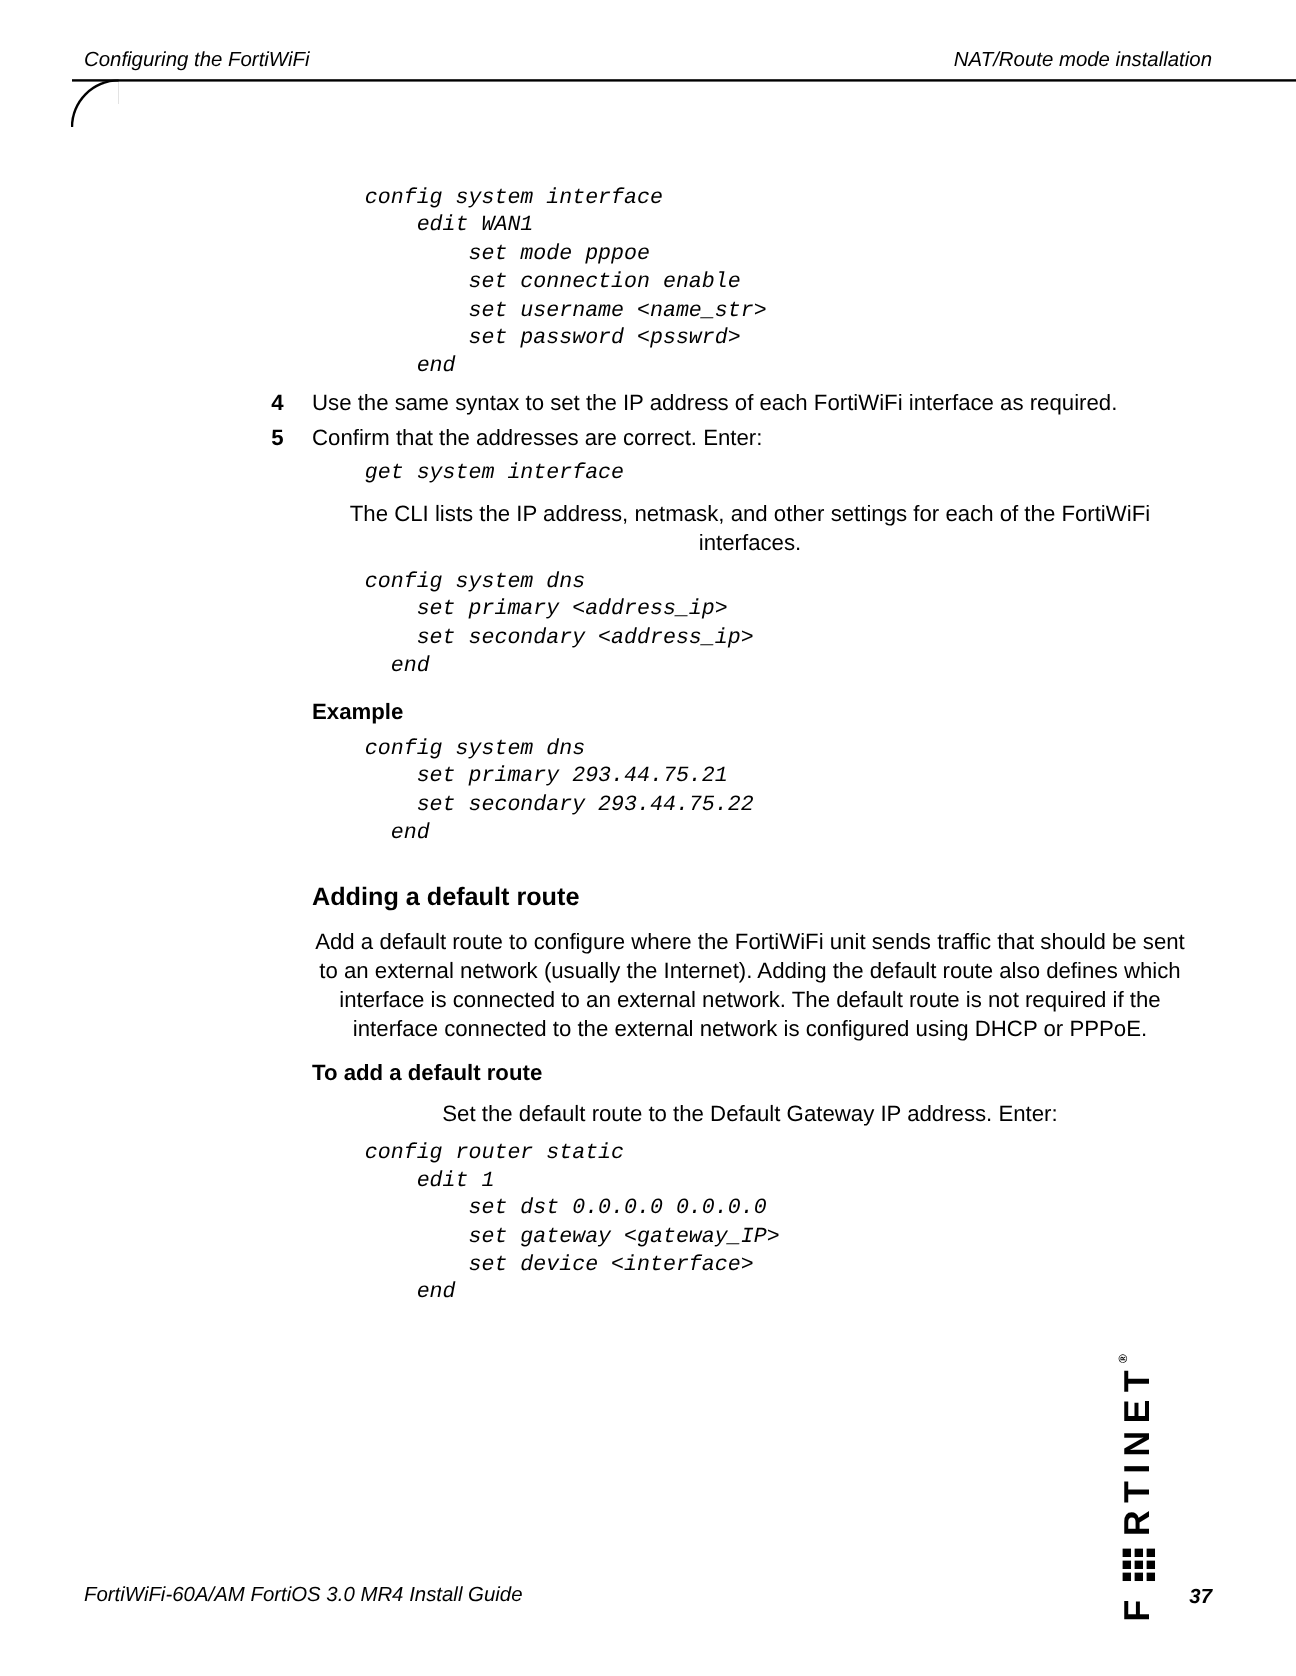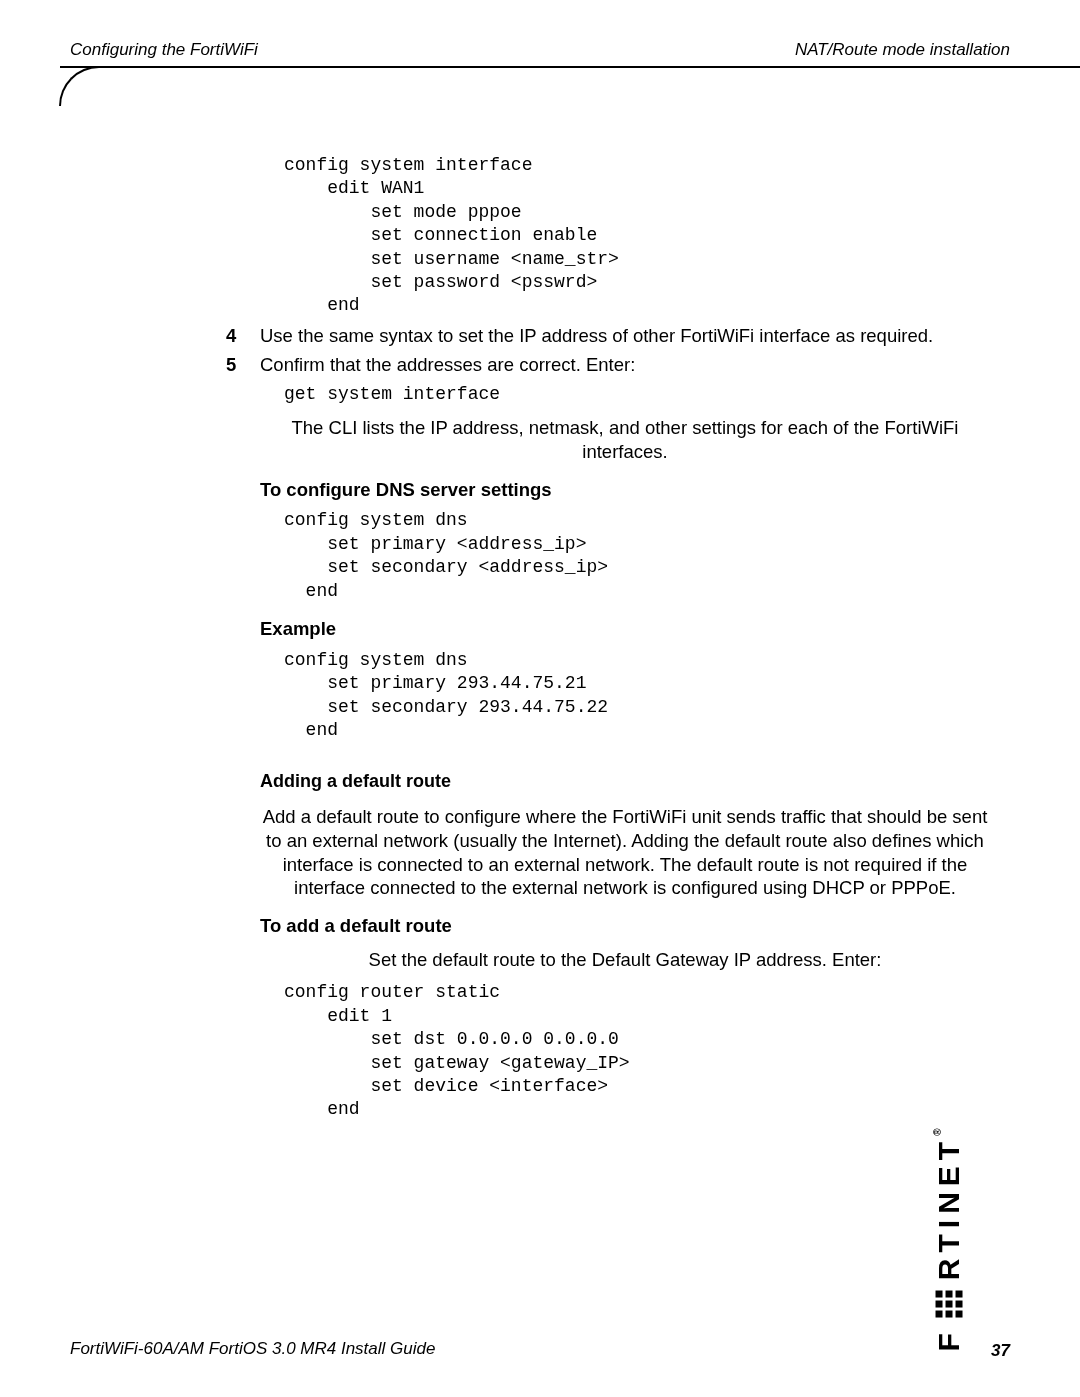--- a/index.html
+++ b/index.html
@@ -65,50 +65,51 @@
     line-height: 1.28;
     padding-top: 60px;
   }
   .bold-para {
     font-weight: bold;
     margin: 14px 0 8px 0;
   }
   .code {
     font-family: "Courier New", Courier, monospace;
     white-space: pre;
-    margin: 6px 0 6px 24px;
+    margin: 6px 0 6px 44px;
     font-size: 18px;
     line-height: 1.3;
+    font-style: italic;
   }
   .body-p {
     margin: 10px 0;
     text-align: center;
   }
   .num-row {
     display: flex;
     align-items: flex-start;
     margin: 6px 0;
   }
   .num-row .num {
     font-weight: bold;
     width: 34px;
     margin-left: -34px;
     text-align: left;
   }
   .num-row .txt {
     flex: 1;
   }
   h2.section {
-    font-size: 18px;
+    font-size: 21px;
     font-weight: bold;
     margin: 28px 0 12px 0;
   }
   .footer {
     position: absolute;
-    bottom: 36px;
+    bottom: 56px;
     left: 70px;
     right: 70px;
     display: flex;
     justify-content: space-between;
     align-items: flex-end;
     font-style: italic;
     font-size: 17px;
   }
   .footer .left {
     line-height: 1.35;
@@ -169,31 +170,30 @@
     <div class="code">config system interface
     edit WAN1
         set mode pppoe
         set connection enable
         set username &lt;name_str&gt;
         set password &lt;psswrd&gt;
     end</div>
 
     <div class="num-row">
       <span class="num">4</span>
-      <span class="txt">Use the same syntax to set the IP address of other FortiWiFi interface as required.</span>
+      <span class="txt">Use the same syntax to set the IP address of each FortiWiFi interface as required.</span>
     </div>
 
     <div class="num-row">
       <span class="num">5</span>
       <span class="txt">Confirm that the addresses are correct. Enter:</span>
     </div>
     <div class="code">get system interface</div>
     <p class="body-p">The CLI lists the IP address, netmask, and other settings for each of the FortiWiFi interfaces.</p>
 
-    <p class="bold-para">To configure DNS server settings</p>
     <div class="code">config system dns
     set primary &lt;address_ip&gt;
     set secondary &lt;address_ip&gt;
   end</div>
 
     <p class="bold-para">Example</p>
     <div class="code">config system dns
     set primary 293.44.75.21
     set secondary 293.44.75.22
   end</div>

